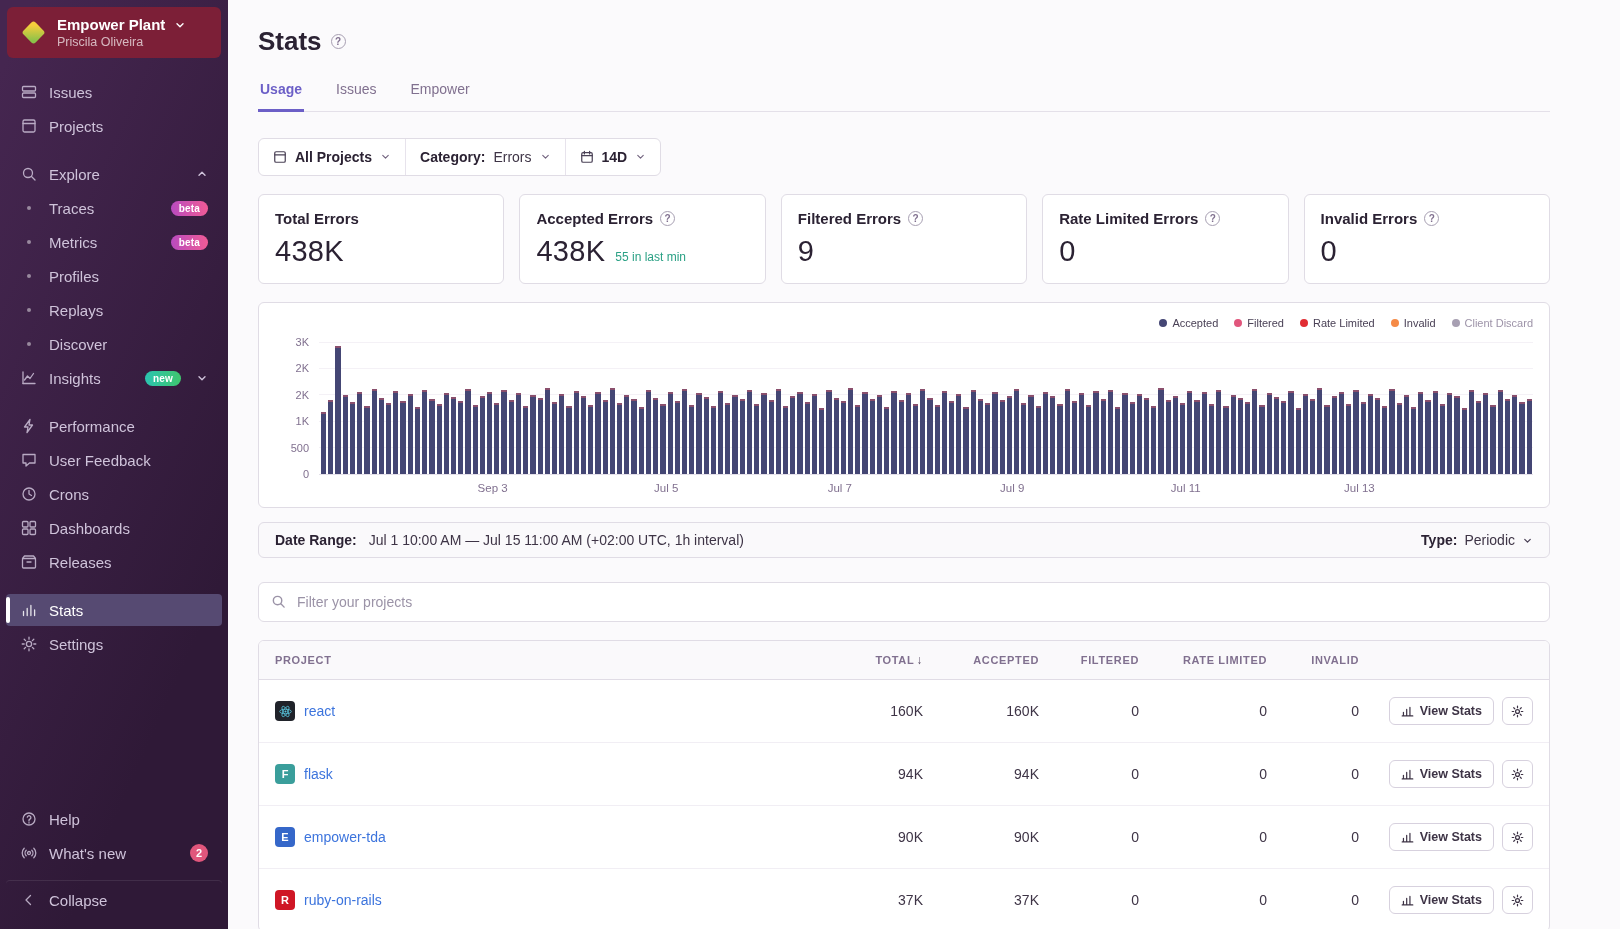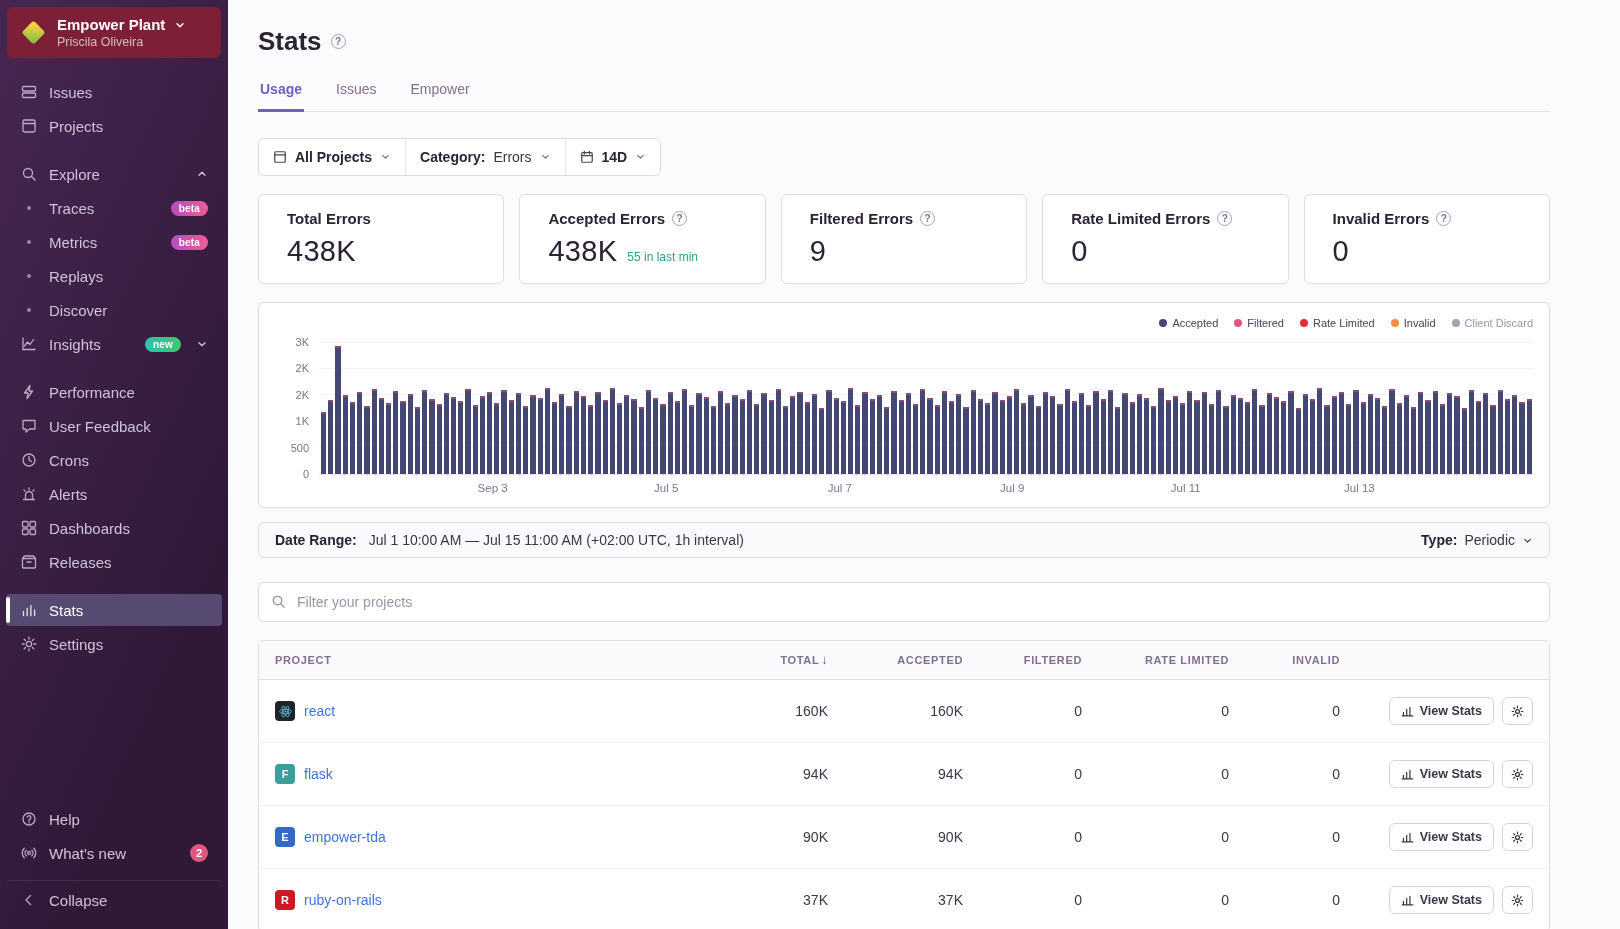--- a/index.html
+++ b/index.html
@@ -71,21 +71,21 @@
 
   .filter-bar { margin-top: 26px; display: inline-flex; border: 1px solid #e0dce5; border-radius: 6px; background: #fff; height: 38px; }
   .filter-seg { display: flex; align-items: center; gap: 8px; padding: 0 14px; font-size: 14px; cursor: pointer; }
   .filter-seg + .filter-seg { border-left: 1px solid #e7e3ec; }
   .filter-seg .seg-label { font-weight: bold; color: #2b2233; }
   .filter-seg .seg-value { color: #3e3446; }
   .filter-seg svg { width: 14px; height: 14px; stroke: #4a4156; fill: none; stroke-width: 1.4; stroke-linecap: round; stroke-linejoin: round; }
   .filter-seg .chev svg { width: 11px; height: 11px; stroke: #71627e; }
 
   .cards { margin-top: 18px; display: grid; grid-template-columns: repeat(5, 1fr); gap: 15px; }
-  .card { background: #fff; border: 1px solid #e0dce5; border-radius: 6px; padding: 15px 28px; }
+  .card { background: #fff; border: 1px solid #e0dce5; border-radius: 6px; padding: 15px 16px; }
   .card-title { display: flex; align-items: center; gap: 7px; font-size: 15px; font-weight: bold; color: #2b2233; }
   .card-value-row { display: flex; align-items: baseline; gap: 10px; margin-top: 8px; }
   .card-value { font-size: 29px; color: #2b2233; font-weight: 500; letter-spacing: .01em; }
   .card-sub { font-size: 12px; color: #2ba185; }
 
   .panel { background: #fff; border: 1px solid #e0dce5; border-radius: 6px; }
   .chart-panel { margin-top: 18px; padding: 14px 16px 10px; }
   .legend { display: flex; justify-content: flex-end; gap: 16px; font-size: 11px; color: #4a4156; }
   .legend-item { display: flex; align-items: center; gap: 5px; cursor: pointer; }
   .legend-item.muted { color: #9d93a8; }
@@ -109,21 +109,21 @@
 
   .search-wrap { margin-top: 24px; position: relative; }
   .search-wrap svg { position: absolute; left: 13px; top: 12px; width: 15px; height: 15px; stroke: #9b93a7; fill: none; stroke-width: 1.5; stroke-linecap: round; }
   .search-input {
     width: 100%; height: 40px; border: 1px solid #e0dce5; border-radius: 6px; background: #fff;
     padding: 0 14px 0 38px; font-size: 14px; color: #3e3446; font-family: inherit; outline: none;
   }
   .search-input::placeholder { color: #9b93a7; }
 
   .table-panel { margin-top: 18px; overflow: hidden; }
-  .tgrid { display: grid; grid-template-columns: 1fr 104px 116px 100px 128px 92px 178px; align-items: center; gap: 19px; }
+  .tgrid { display: grid; grid-template-columns: 1fr 104px 116px 100px 128px 92px 178px; align-items: center; }
   .thead { background: #faf9fb; border-bottom: 1px solid #e0dce5; }
   .th { font-size: 11px; font-weight: bold; letter-spacing: .06em; color: #80708f; text-transform: uppercase; padding: 12px; cursor: pointer; }
   .th.first { padding-left: 16px; }
   .th.num { text-align: right; }
   .sort-arrow { color: #5e5169; font-size: 12px; margin-left: 2px; }
   .trow { border-bottom: 1px solid #f1eef4; }
   .trow:last-child { border-bottom: none; }
   .td { padding: 17px 12px; font-size: 14px; color: #3e3446; }
   .td.num { text-align: right; }
   .td.project { display: flex; align-items: center; gap: 9px; padding-left: 16px; }
@@ -210,20 +210,26 @@
         <span class="nav-icon">
             <span class="sub-dot"></span>
           </span>
         <span>Metrics</span>
         <span class="badge beta">beta</span>
       </div>
       <div class="nav-item">
         <span class="nav-icon">
             <span class="sub-dot"></span>
           </span>
+        <span>Profiles</span>
+      </div>
+      <div class="nav-item">
+        <span class="nav-icon">
+            <span class="sub-dot"></span>
+          </span>
         <span>Replays</span>
       </div>
       <div class="nav-item">
         <span class="nav-icon">
             <span class="sub-dot"></span>
           </span>
         <span>Discover</span>
       </div>
       <div class="nav-item">
         <span class="nav-icon">
@@ -261,30 +267,20 @@
         <span>User Feedback</span>
       </div>
       <div class="nav-item">
         <span class="nav-icon">
             <svg viewBox="0 0 16 16">
               <circle cx="8" cy="8" r="6"></circle>
               <path d="M8 4.5V8l2.5 1.5"></path>
             </svg>
           </span>
         <span>Crons</span>
-      </div>
-      <div class="nav-item">
-        <span class="nav-icon">
-            <svg viewBox="0 0 16 16">
-              <path d="M4.5 13V9a3.5 3.5 0 0 1 7 0v4"></path>
-              <path d="M2.5 13.5h11"></path>
-              <path d="M8 2v1.5M3 4l1 1M13 4l-1 1"></path>
-            </svg>
-          </span>
-        <span>Alerts</span>
       </div>
       <div class="nav-item">
         <span class="nav-icon">
             <svg viewBox="0 0 16 16">
               <rect x="1.5" y="1.5" width="5.5" height="5.5" rx="1"></rect>
               <rect x="9" y="1.5" width="5.5" height="5.5" rx="1"></rect>
               <rect x="1.5" y="9" width="5.5" height="5.5" rx="1"></rect>
               <rect x="9" y="9" width="5.5" height="5.5" rx="1"></rect>
             </svg>
           </span>

